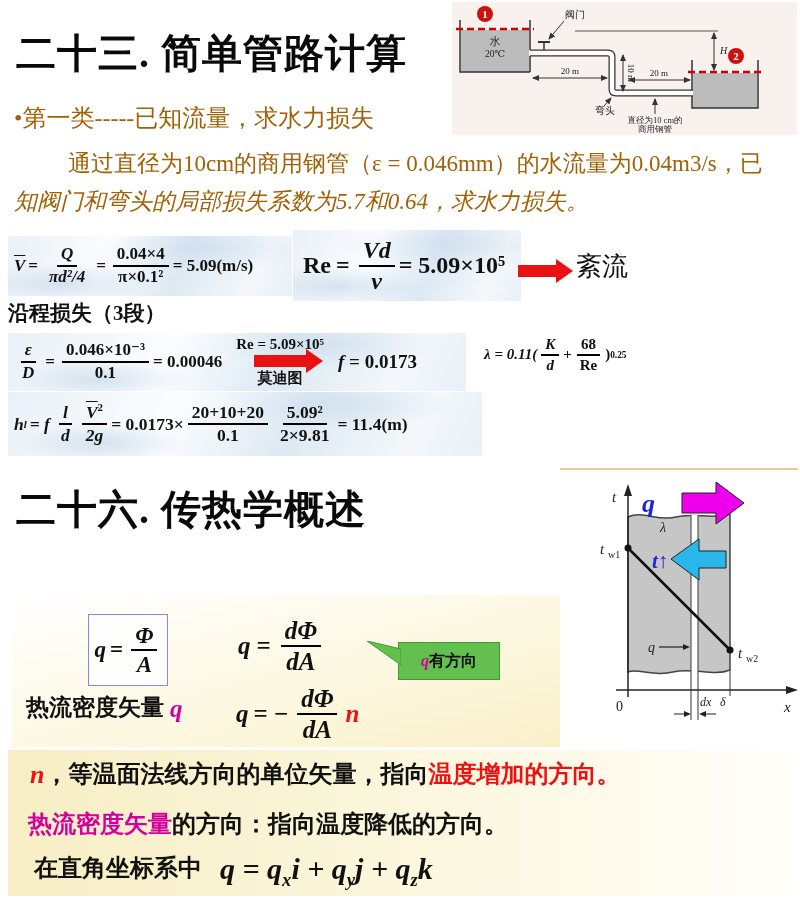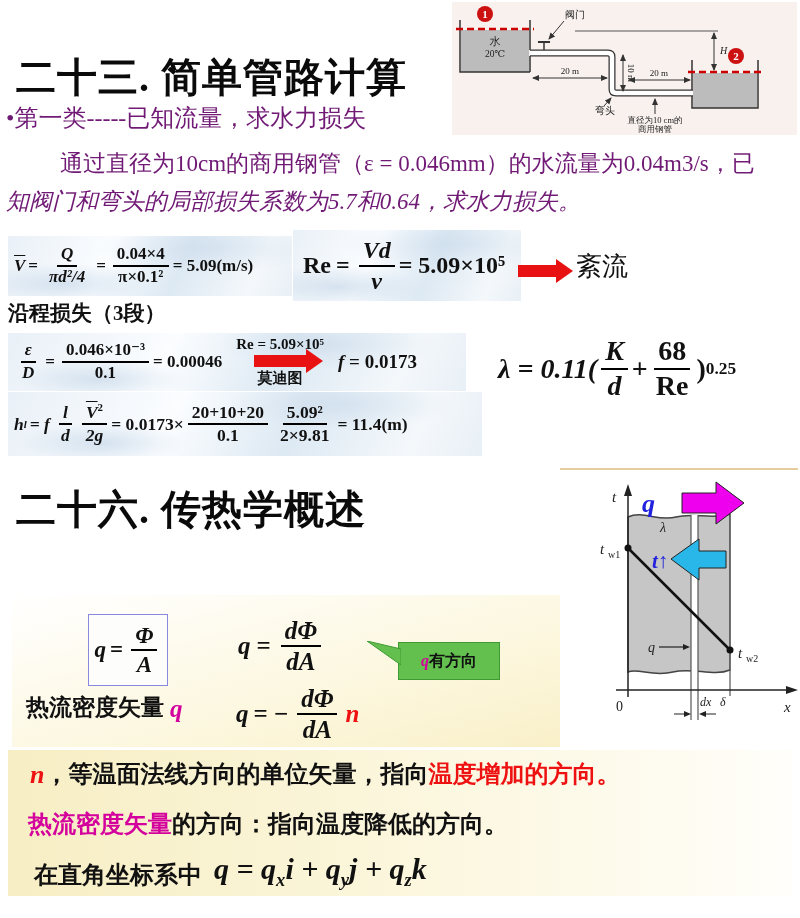--- a/index.html
+++ b/index.html
@@ -1,20 +1,20 @@
 <!DOCTYPE html>
 <html><head>
 <meta charset="utf-8">
 <style>
   html,body{margin:0;padding:0;background:#ffffff;}
   #page{position:relative;width:800px;height:918px;background:#ffffff;overflow:hidden;
         font-family:"Liberation Serif","DejaVu Serif",serif;color:#111;}
   .abs{position:absolute;}
   .title{font-size:40px;font-weight:600;letter-spacing:1px;color:#0a0a0a;}
-  .body-text{font-size:23px;color:#701a75;}
+  .body-text{font-size:23px;color:#a16207;margin-left:8px;}
   .bold{font-weight:bold;}
   .it{font-style:italic;}
   .ol{text-decoration:overline;}
   .red{color:#ee1111;}
   .magenta{color:#d4009d;}
   
   .fimg{display:flex;align-items:center;
         background:
           radial-gradient(ellipse 120px 30px at 20% 80%, rgba(173,198,222,.45), rgba(173,198,222,0) 70%),
           radial-gradient(ellipse 160px 36px at 70% 20%, rgba(190,210,230,.40), rgba(190,210,230,0) 70%),
@@ -37,21 +37,21 @@
   .cream1{background:linear-gradient(165deg,#ffffff 0%,#fdf8e2 55%,#f9f0c9 100%);}
   .cream2{background:linear-gradient(90deg,#f7eec4 0%,#fcf7df 55%,#fffefa 100%);}
   .dline{display:flex;align-items:flex-end;white-space:nowrap;}
 </style>
 </head>
 <body>
 
 <div id="page">
 
   
-  <div class="abs title" style="left:16px;top:26px;margin-top:24px;">二十三. 简单管路计算</div>
+  <div class="abs title" style="left:16px;top:26px;">二十三. 简单管路计算</div>
 
   
   <svg class="abs" style="left:452px;top:2px;" width="345" height="133" viewBox="0 0 345 133">
     <defs>
       <marker id="ah" markerWidth="7" markerHeight="7" refX="6" refY="3" orient="auto">
           <path d="M0,0 L7,3 L0,6 z" fill="#333"></path>
         </marker>
       <marker id="ahs" markerWidth="7" markerHeight="7" refX="1" refY="3" orient="auto">
           <path d="M7,0 L0,3 L7,6 z" fill="#333"></path>
         </marker>
@@ -152,21 +152,21 @@
     <span>= 0.00046</span>
     <span class="arrowgrp">
       <span class="atop">Re = 5.09×10⁵</span>
       <span class="rarrow" style="width:52px;margin:2px 0;"></span>
       <span class="abot">莫迪图</span>
     </span>
     <span style="font-size:19px;"><span class="it">f</span><span> = 0.0173</span></span>
   </div>
 
   
-  <div class="abs math dline" style="left:484px;top:336px;font-size:28px;font-weight:600;align-items:center;margin-left:14px;">
+  <div class="abs math dline" style="left:484px;top:336px;font-size:15px;font-weight:600;align-items:center;">
     <span class="it">λ = 0.11(</span>
     <span class="frac">
         <span class="num it">K</span>
         <span class="den it">d</span>
       </span>
     <span>+</span>
     <span class="frac">
         <span class="num">68</span>
         <span class="den">Re</span>
       </span>
@@ -301,20 +301,20 @@
     <span class="it red" style="font-size:26px;font-family:'Liberation Serif','DejaVu Serif',serif;">n</span>
     <span>，等温面法线方向的单位矢量，指向</span>
     <span class="red">温度增加的方向。</span>
   </div>
 
   <div class="abs dline" style="left:28px;top:808px;font-size:24px;font-weight:bold;">
     <span class="magenta">热流密度矢量</span>
     <span>的方向：指向温度降低的方向。</span>
   </div>
 
-  <div class="abs dline" style="left:34px;top:852px;font-size:24px;font-weight:bold;align-items:flex-end;gap:6px;">
+  <div class="abs dline" style="left:34px;top:852px;font-size:24px;font-weight:bold;align-items:flex-start;">
     <span>在直角坐标系中</span>
-    <span class="math it" style="margin-left:6px;font-size:30px;">
+    <span class="math it" style="margin-left:18px;font-size:30px;">
       <span>q = q</span><sub>x</sub><span>i + q</span><sub>y</sub><span>j + q</span><sub>z</sub><span>k</span>
     </span>
   </div>
 
 </div>
 
 </body></html>

